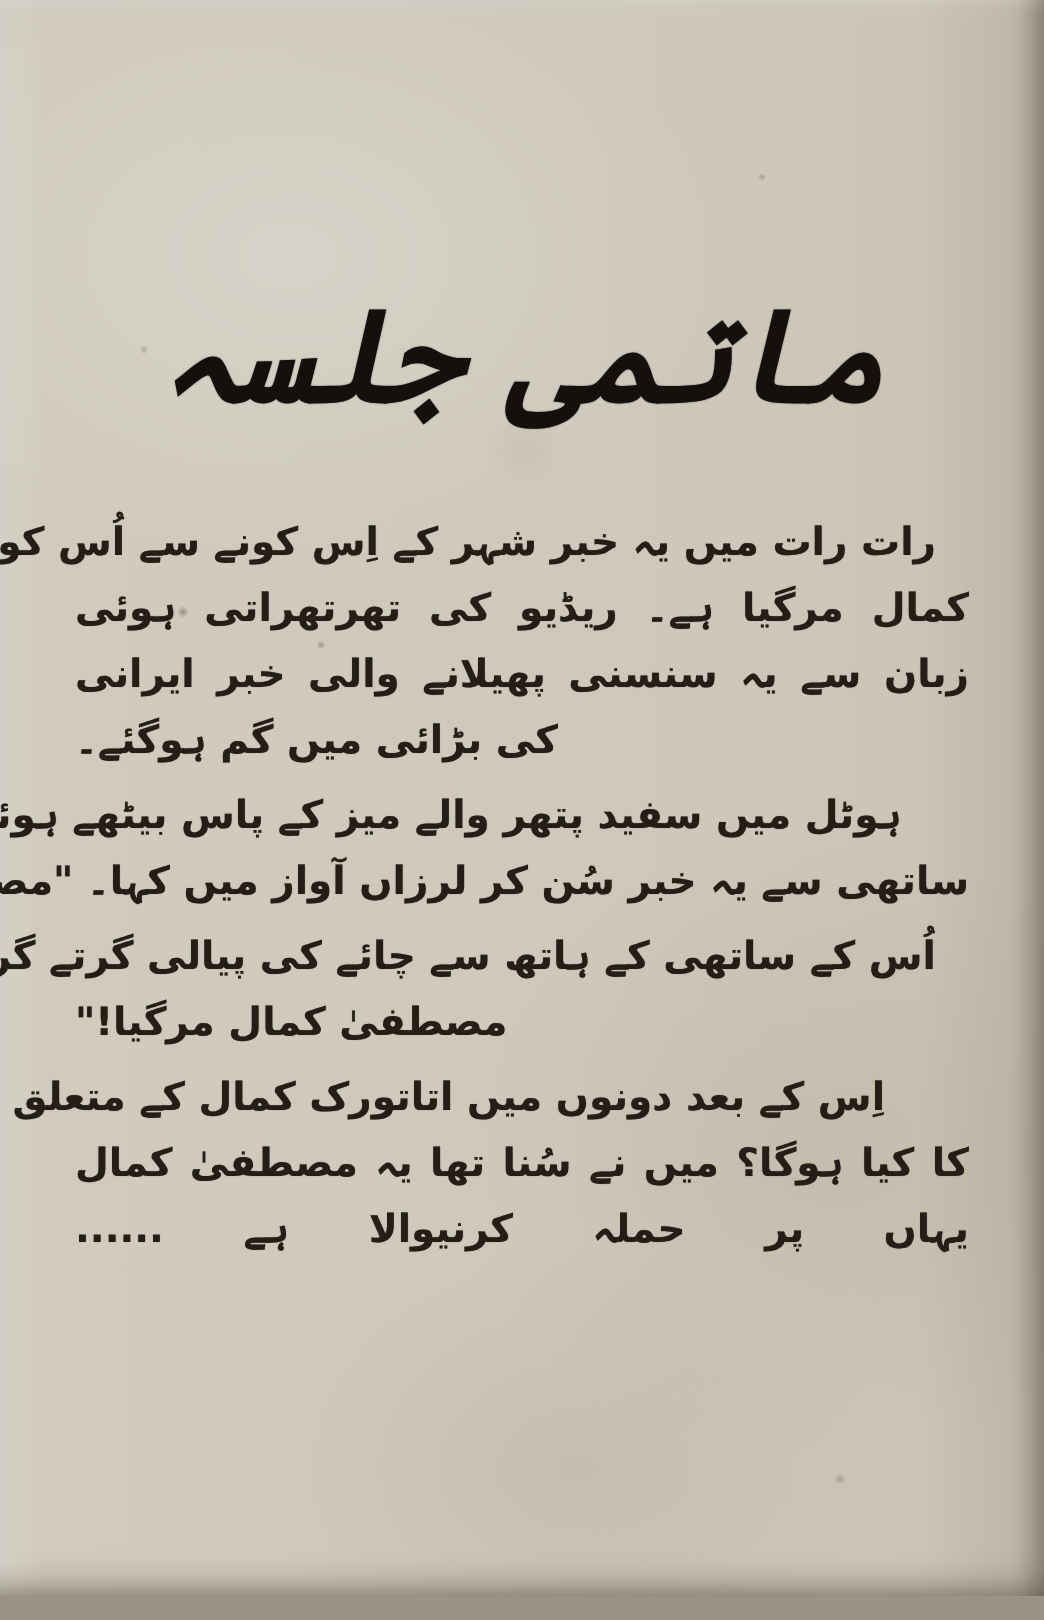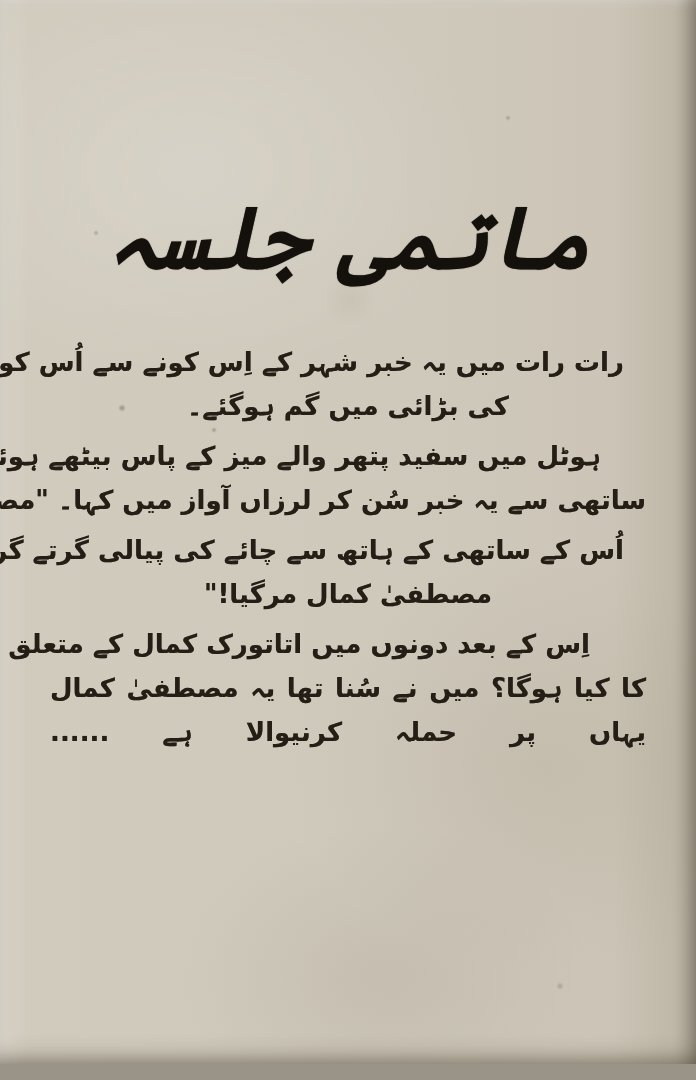--- a/index.html
+++ b/index.html
@@ -57,37 +57,38 @@
     font-size: 26px;
     font-weight: bold;
     line-height: 44px;
     color: #241e16;
     text-shadow: 0 0 0.6px rgba(30,24,16,0.55);
   }
   .para { margin: 0 0 6px 0; padding: 0; }
   .line { display: block; white-space: nowrap; }
   .line.first  { text-align: right; }
   .line.mid    { text-align: justify; text-align-last: justify; white-space: normal; }
-  .line.last   { text-align: center; }
+  .line.last   { text-align: left; }
   .indent-sm { padding-right: 22px; }
   .indent-md { padding-right: 45px; }
   .indent-lg { padding-right: 56px; }
 </style>
 </head>
 <body>
 
 <div class="page">
   <div class="stains"></div>
 
   <h1 class="title">ماتمی جلسہ</h1>
 
   <div class="body-text">
 
     <p class="para">
       <span class="line first indent-sm">رات رات میں یہ خبر شہر کے اِس کونے سے اُس کونے تک پھیل گئی کہ اتاتورک</span>
+      <span class="line mid">کمال مرگیا ہے۔ ریڈیو کی تھرتھراتی ہوئی زبان سے یہ سنسنی پھیلانے والی خبر ایرانی</span>
       <span class="line last">کی بڑائی میں گم ہوگئے۔</span>
     </p>
 
     <p class="para">
       <span class="line first indent-md">ہوٹل میں سفید پتھر والے میز کے پاس بیٹھے ہوئے ایک سٹوری نے اپنے</span>
       <span class="line last">ساتھی سے یہ خبر سُن کر لرزاں آواز میں کہا۔ "مصطفیٰ کمال مرگیا!"</span>
     </p>
 
     <p class="para">
       <span class="line first indent-sm">اُس کے ساتھی کے ہاتھ سے چائے کی پیالی گرتے گرتے بچی۔ "کیا کہا</span>

